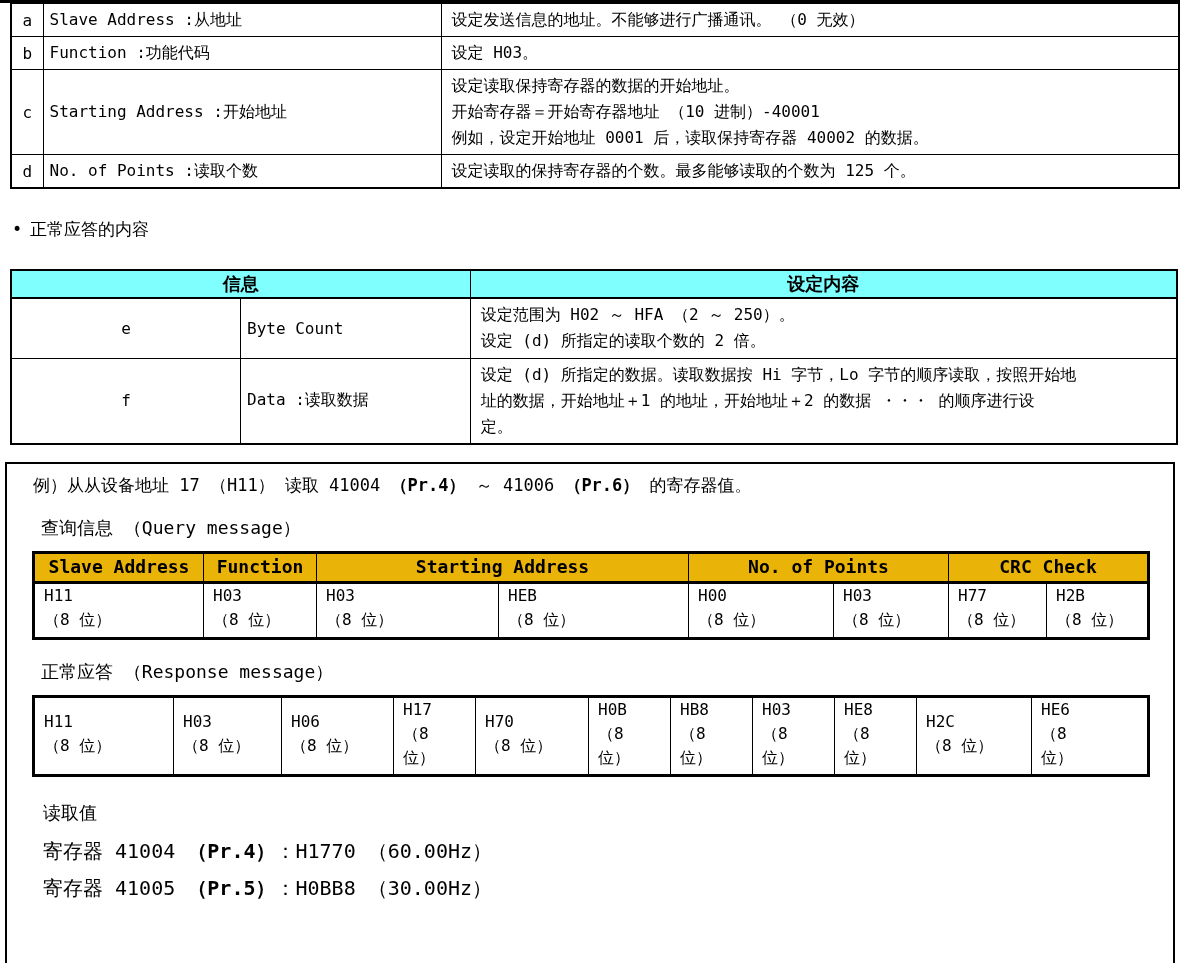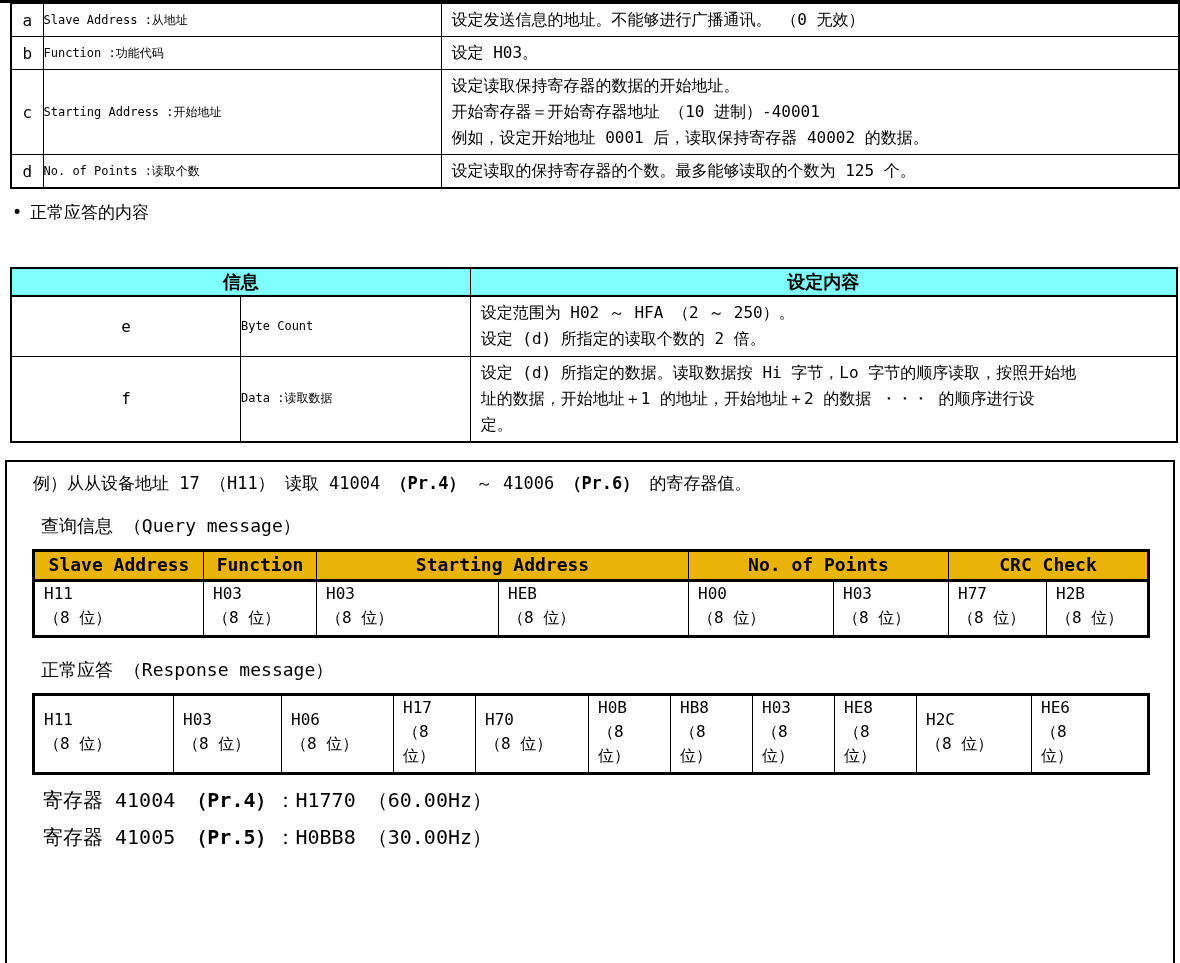--- a/index.html
+++ b/index.html
@@ -9,30 +9,30 @@
     font-family:"DejaVu Sans Mono","DejaVu Sans","Liberation Sans",sans-serif;
     color:#000;
   }
   .top-rule { width:1180px; height:3px; background:#000; }
 
   
   table { border-collapse:collapse; table-layout:fixed; }
   .spec { width:1168px; margin-left:10px; border:2px solid #000; border-top:none; }
   .spec td, .spec th { border:1px solid #000; font-weight:normal; }
   .spec .idc { width:32px; text-align:center; font-size:16px; vertical-align:middle; }
-  .spec .namec { width:398px; padding:2px 6px 2px 0; font-size:12px; vertical-align:middle; }
+  .spec .namec { width:398px; padding:2px 6px 2px 6px; font-size:16px; vertical-align:middle; }
   .spec .descc { width:738px; padding:3px 6px 3px 10px; font-size:16px; line-height:26px;
                  vertical-align:middle; white-space:pre-line; }
-  .spec2 { margin-top:42px; border-top:2px solid #000; }
+  .spec2 { margin-top:27px; border-top:2px solid #000; }
   .spec2 .hdr th { background:#80ffff; border-bottom:2px solid #000;
                    font-size:18px; font-weight:bold; text-align:center; height:28px; }
   .r-a td { height:29px; } .r-b td { height:30px; } .r-c td { height:81px; } .r-d td { height:28px; }
   .r-e td { height:60px; } .r-f td { height:82px; }
 
-  .bullet-line { margin:12px 0 0 12px; font-size:17px; height:24px; }
+  .bullet-line { margin:29px 0 0 12px; font-size:17px; height:24px; }
   .bullet-line .dot { display:inline-block; width:18px; }
 
   
   .ex-box { width:1170px; margin:17px 0 0 5px; border:2px solid #000; height:529px; padding:10px 0 0 0; }
   .ex-title { margin-left:26px; font-size:17px; height:22px; }
   .ex-title .b { font-weight:bold; }
   .msg-label { margin:20px 0 0 34px; font-size:18px; height:24px; }
 
   .msg { width:1115px; margin:11px 0 0 25px; border:3px solid #000; }
   .msg th { background:#eab308; border:1px solid #000; border-bottom:3px solid #000;
@@ -193,17 +193,18 @@
 位）</td>
       <td>H2C
 （8 位）</td>
       <td>HE6
 （8
 位）</td>
     </tr>
   </tbody>
     </table>
 
+  <div class="read-label">读取值</div>
 
   <div class="read-line"><span>寄存器 41004 </span><span class="b">（Pr.4）</span><span>：H1770 （60.00Hz）</span></div>
   <div class="read-line"><span>寄存器 41005 </span><span class="b">（Pr.5）</span><span>：H0BB8 （30.00Hz）</span></div>
 
 </div>
 
 </body></html>

